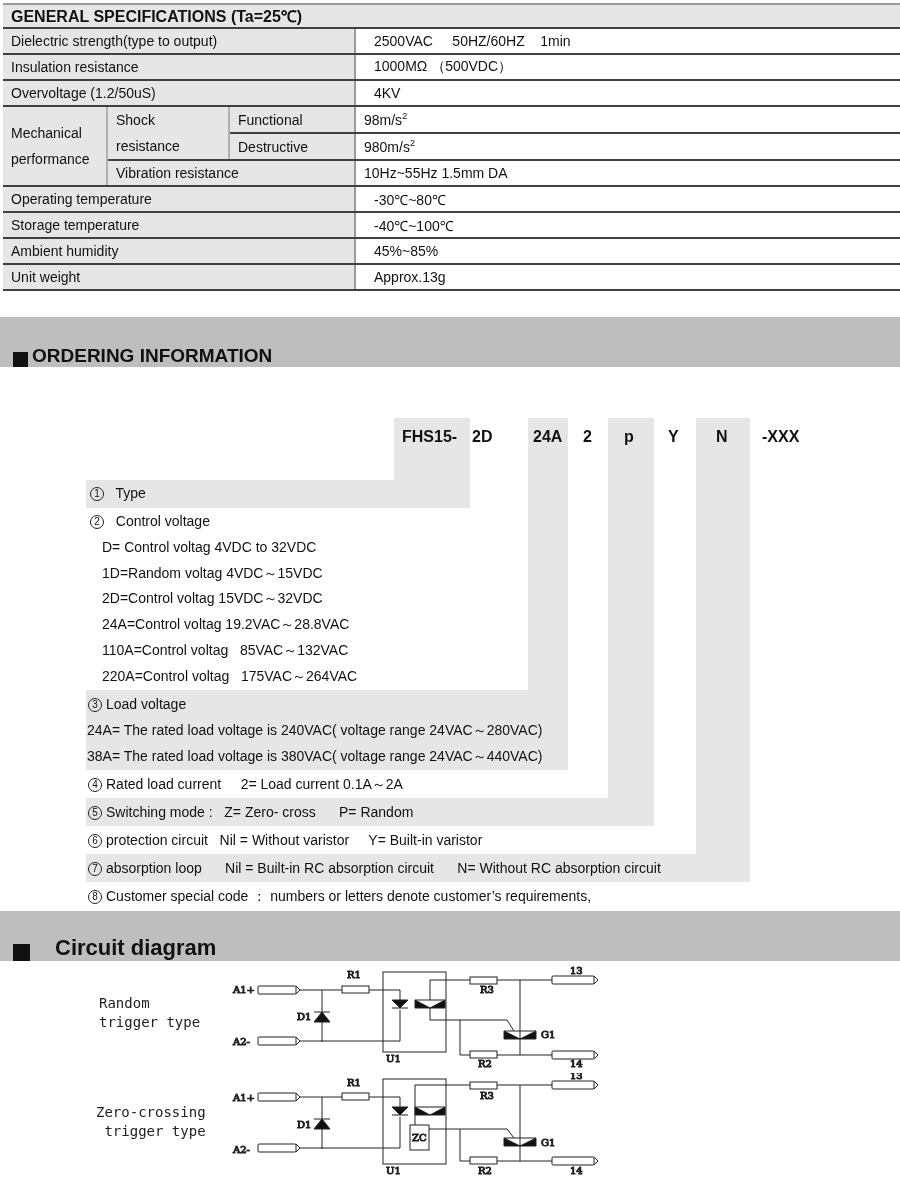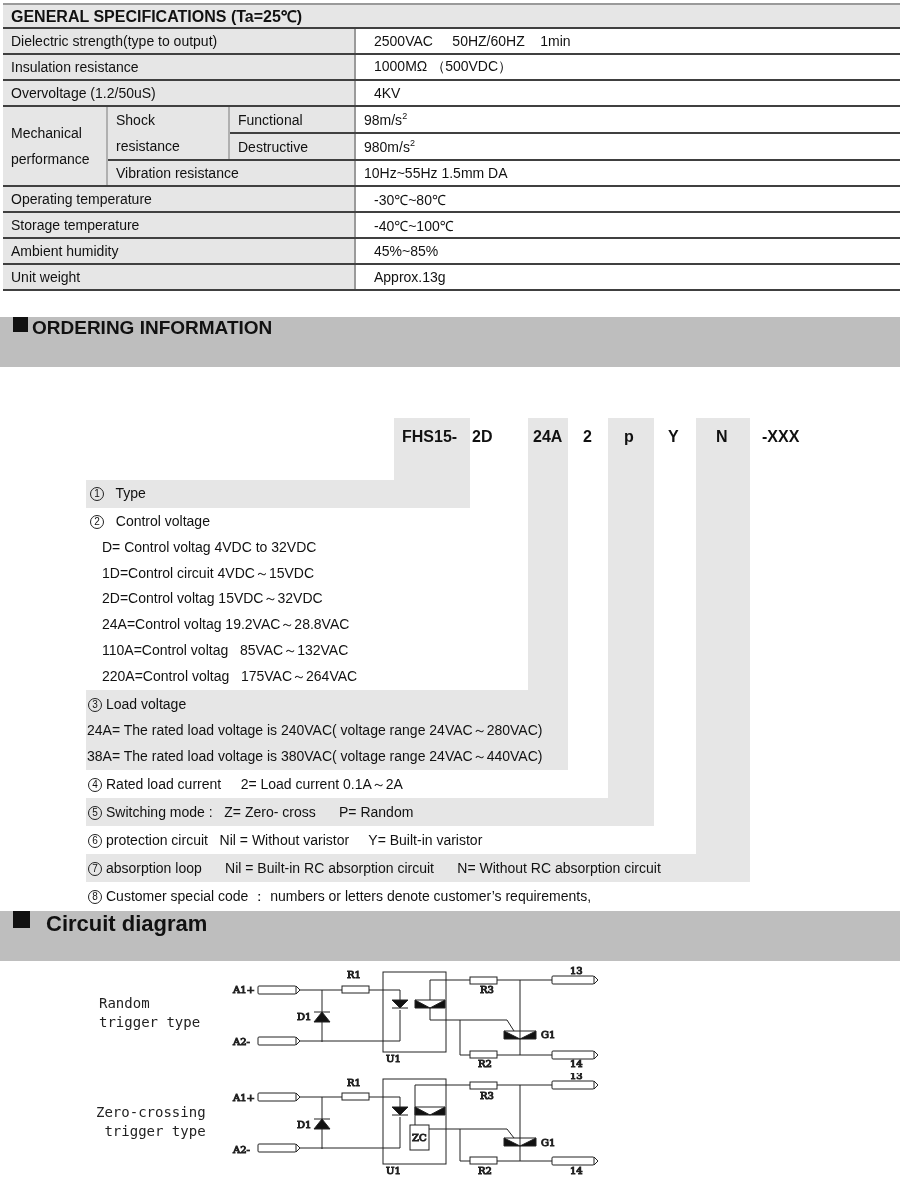--- a/index.html
+++ b/index.html
@@ -11,24 +11,24 @@
   .spec .hdr { background: #e6e6e6; font-weight: bold; font-size: 16px; height: 24px; border-top: 2px solid #9a9a9a; }
   .spec .lbl { background: #e6e6e6; }
   .spec .val { background: #fff; padding-left: 18px; border-left: 2px solid #9a9a9a; }
   .spec .val2 { background: #fff; padding-left: 8px; border-left: 2px solid #9a9a9a; }
   .spec .c1 { width: 104px; border-right: 2px solid #b0b0b0; }
   .spec .c2 { width: 122px; border-right: 2px solid #b0b0b0; }
   .spec .c3 { width: 126px; }
   sup { font-size: 9px; }
 
   
-  .bar { position: absolute; left: 0; width: 900px; background: #bebebe; display: flex; align-items: flex-start; font-weight: bold; }
+  .bar { position: absolute; left: 0; width: 900px; background: #bebebe; display: flex; align-items: flex-end; font-weight: bold; }
   .bar .sq { display: inline-block; width: 15px; height: 15px; background: #111; margin-right: 4px; }
   .bar1 { top: 317px; height: 50px; padding-left: 13px; font-size: 19px; }
-  .bar2 { top: 911px; height: 50px; padding-left: 13px; font-size: 22px; }
+  .bar2 { top: 911px; height: 50px; padding-left: 13px; font-size: 22px; gap: 9px; }
   .bar2 .sq { width: 17px; height: 17px; margin-right: 16px; }
 
   
   .ord { position: absolute; left: 0; top: 0; width: 900px; height: 1053px; pointer-events: none; }
   .gbox { position: absolute; background: #e6e6e6; }
   .code { position: absolute; top: 428px; font-weight: bold; font-size: 16px; pointer-events: auto; }
   .line { position: absolute; font-size: 14px; white-space: pre; pointer-events: auto; }
   .circ { display: inline-block; width: 14px; height: 14px; border: 1px solid #222; border-radius: 50%; font-size: 10px; text-align: center; line-height: 12px; margin-right: 4px; vertical-align: 1px; }
 
   
@@ -110,21 +110,21 @@
   <span class="code" style="left:533px">24A</span>
   <span class="code" style="left:583px">2</span>
   <span class="code" style="left:624px">p</span>
   <span class="code" style="left:668px">Y</span>
   <span class="code" style="left:716px">N</span>
   <span class="code" style="left:762px">-XXX</span>
 
   <div class="line" style="left:90px;top:485px"><span class="circ">1</span><span>  Type</span></div>
   <div class="line" style="left:90px;top:513px"><span class="circ">2</span><span>  Control voltage</span></div>
   <div class="line" style="left:102px;top:539px">D= Control voltag 4VDC to 32VDC</div>
-  <div class="line" style="left:102px;top:565px">1D=Control circuit 4VDC～15VDC</div>
+  <div class="line" style="left:102px;top:565px">1D=Random voltag 4VDC～15VDC</div>
   <div class="line" style="left:102px;top:590px">2D=Control voltag 15VDC～32VDC</div>
   <div class="line" style="left:102px;top:616px">24A=Control voltag 19.2VAC～28.8VAC</div>
   <div class="line" style="left:102px;top:642px">110A=Control voltag   85VAC～132VAC</div>
   <div class="line" style="left:102px;top:668px">220A=Control voltag   175VAC～264VAC</div>
   <div class="line" style="left:88px;top:696px"><span class="circ">3</span><span>Load voltage</span></div>
   <div class="line" style="left:87px;top:722px">24A= The rated load voltage is 240VAC( voltage range 24VAC～280VAC)</div>
   <div class="line" style="left:87px;top:748px">38A= The rated load voltage is 380VAC( voltage range 24VAC～440VAC)</div>
   <div class="line" style="left:88px;top:776px"><span class="circ">4</span><span>Rated load current     2= Load current 0.1A～2A</span></div>
   <div class="line" style="left:88px;top:804px"><span class="circ">5</span><span>Switching mode :   Z= Zero- cross      P= Random</span></div>
   <div class="line" style="left:88px;top:832px"><span class="circ">6</span><span>protection circuit   Nil = Without varistor     Y= Built-in varistor</span></div>

